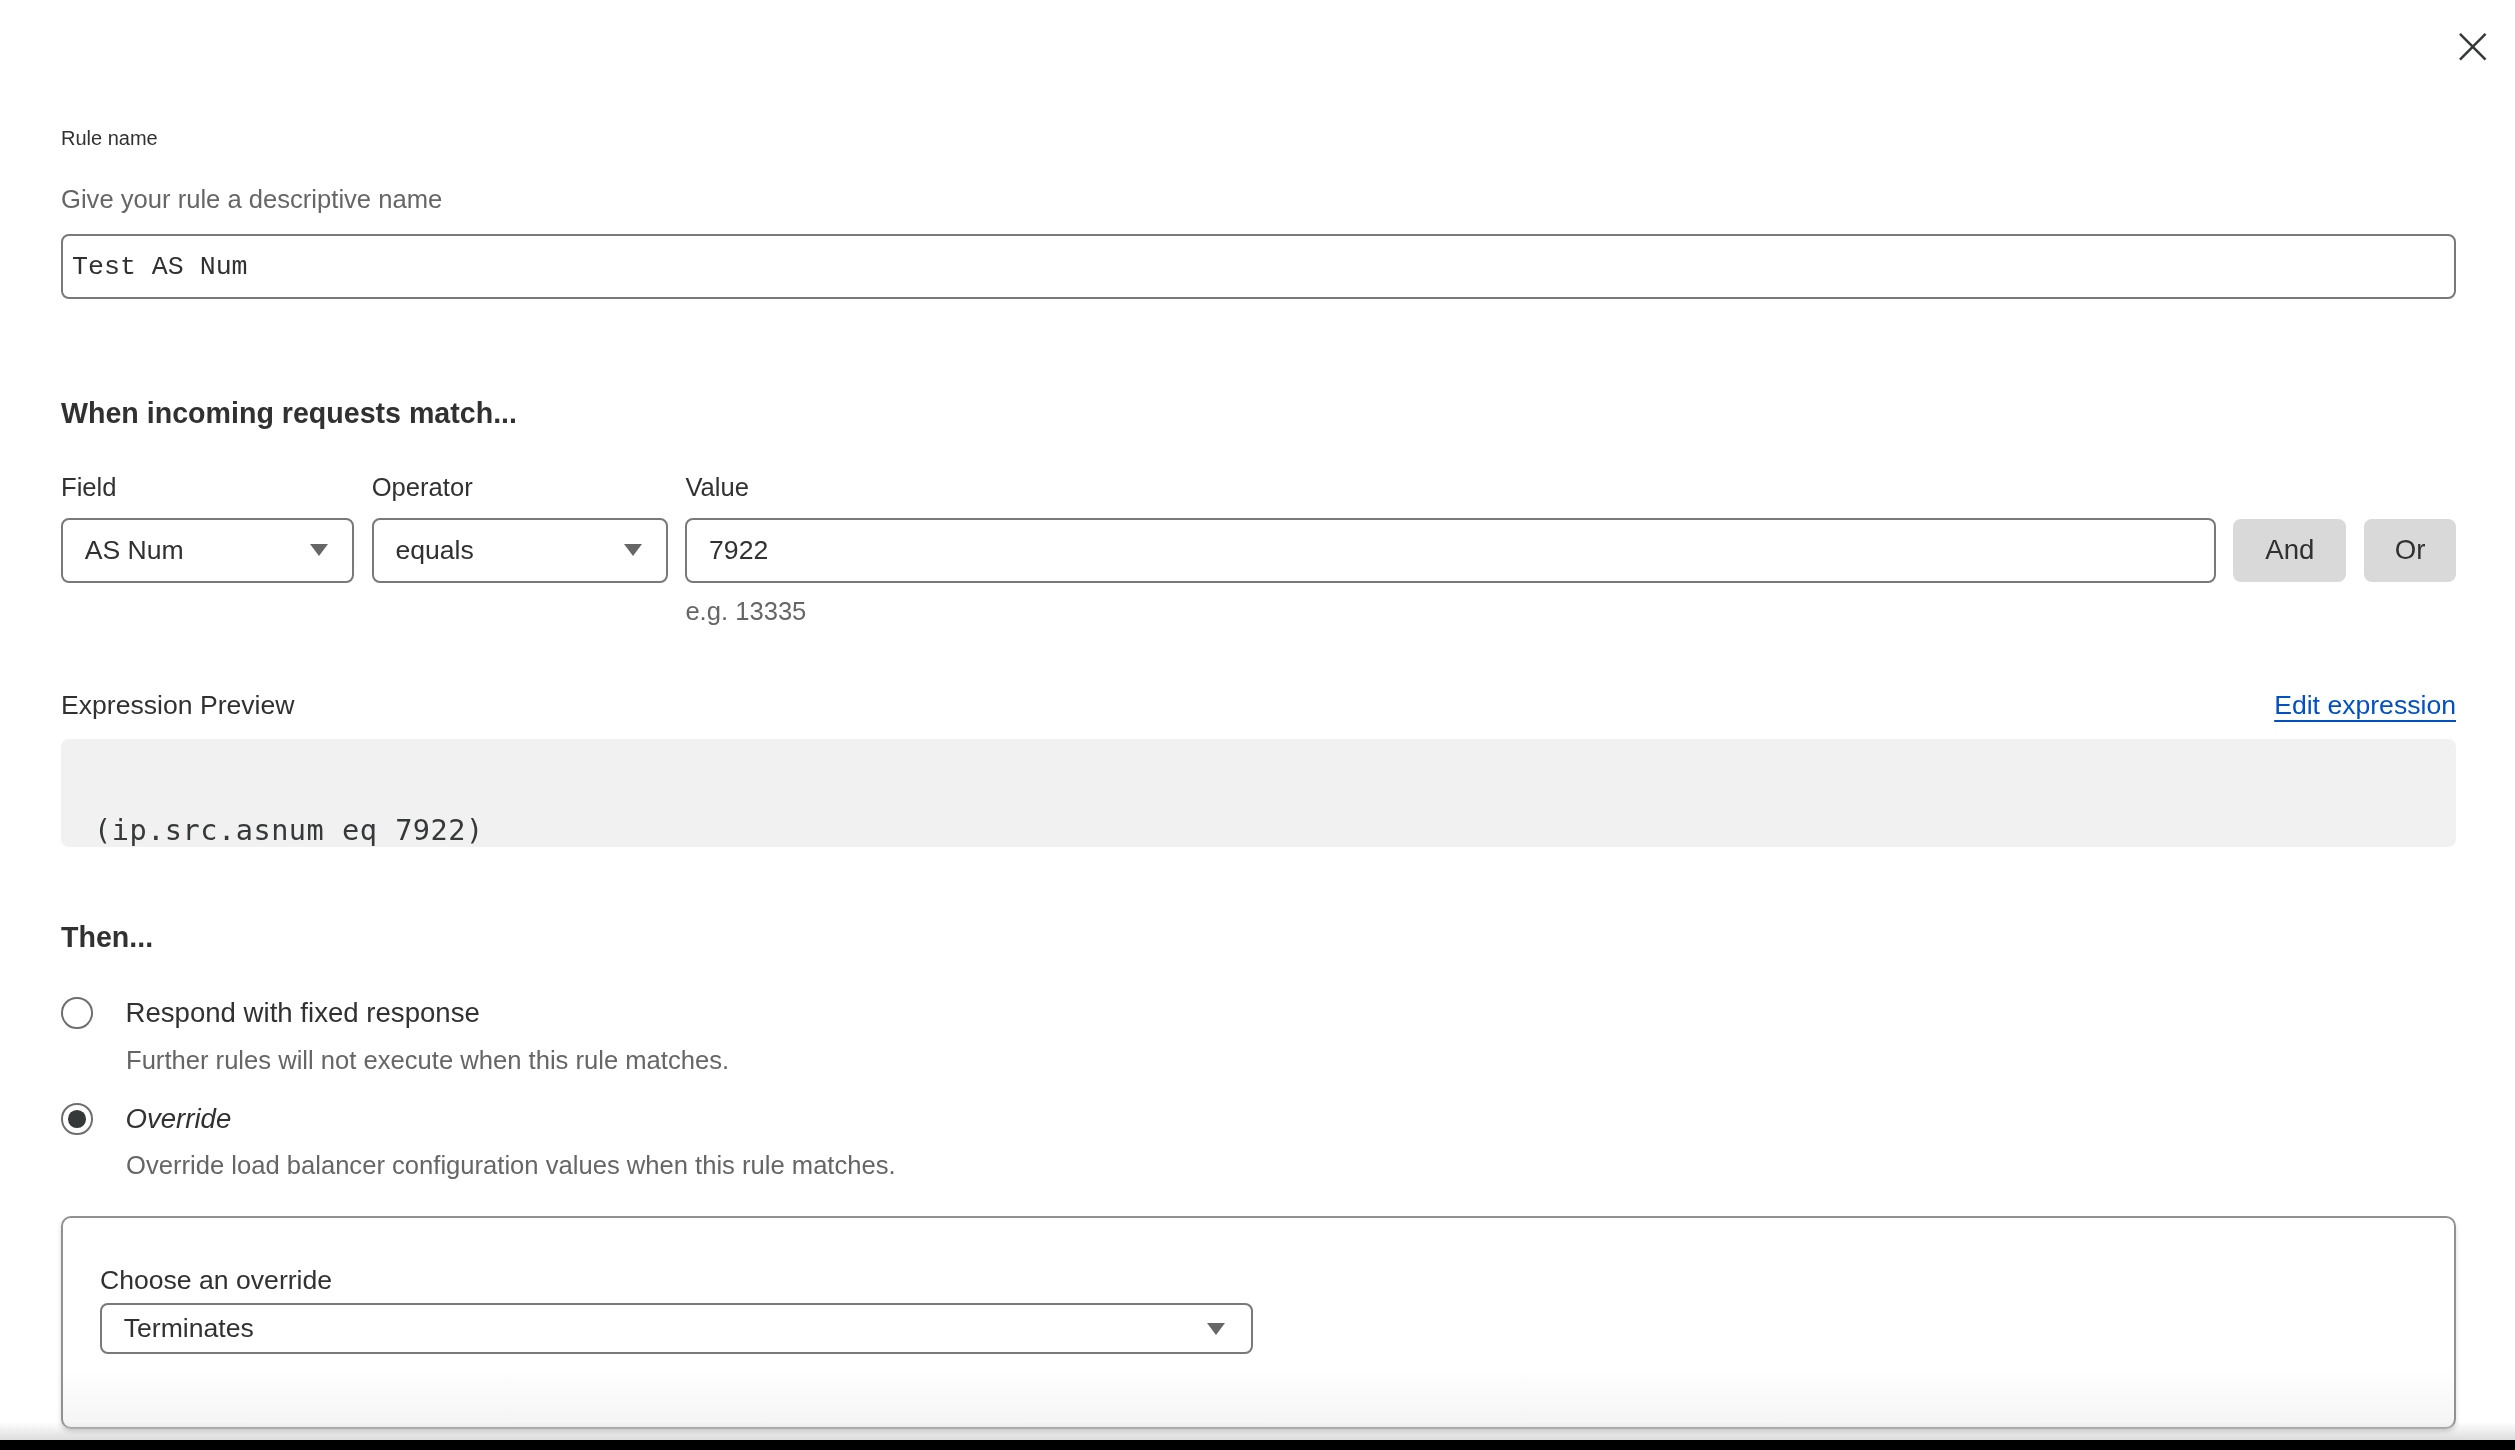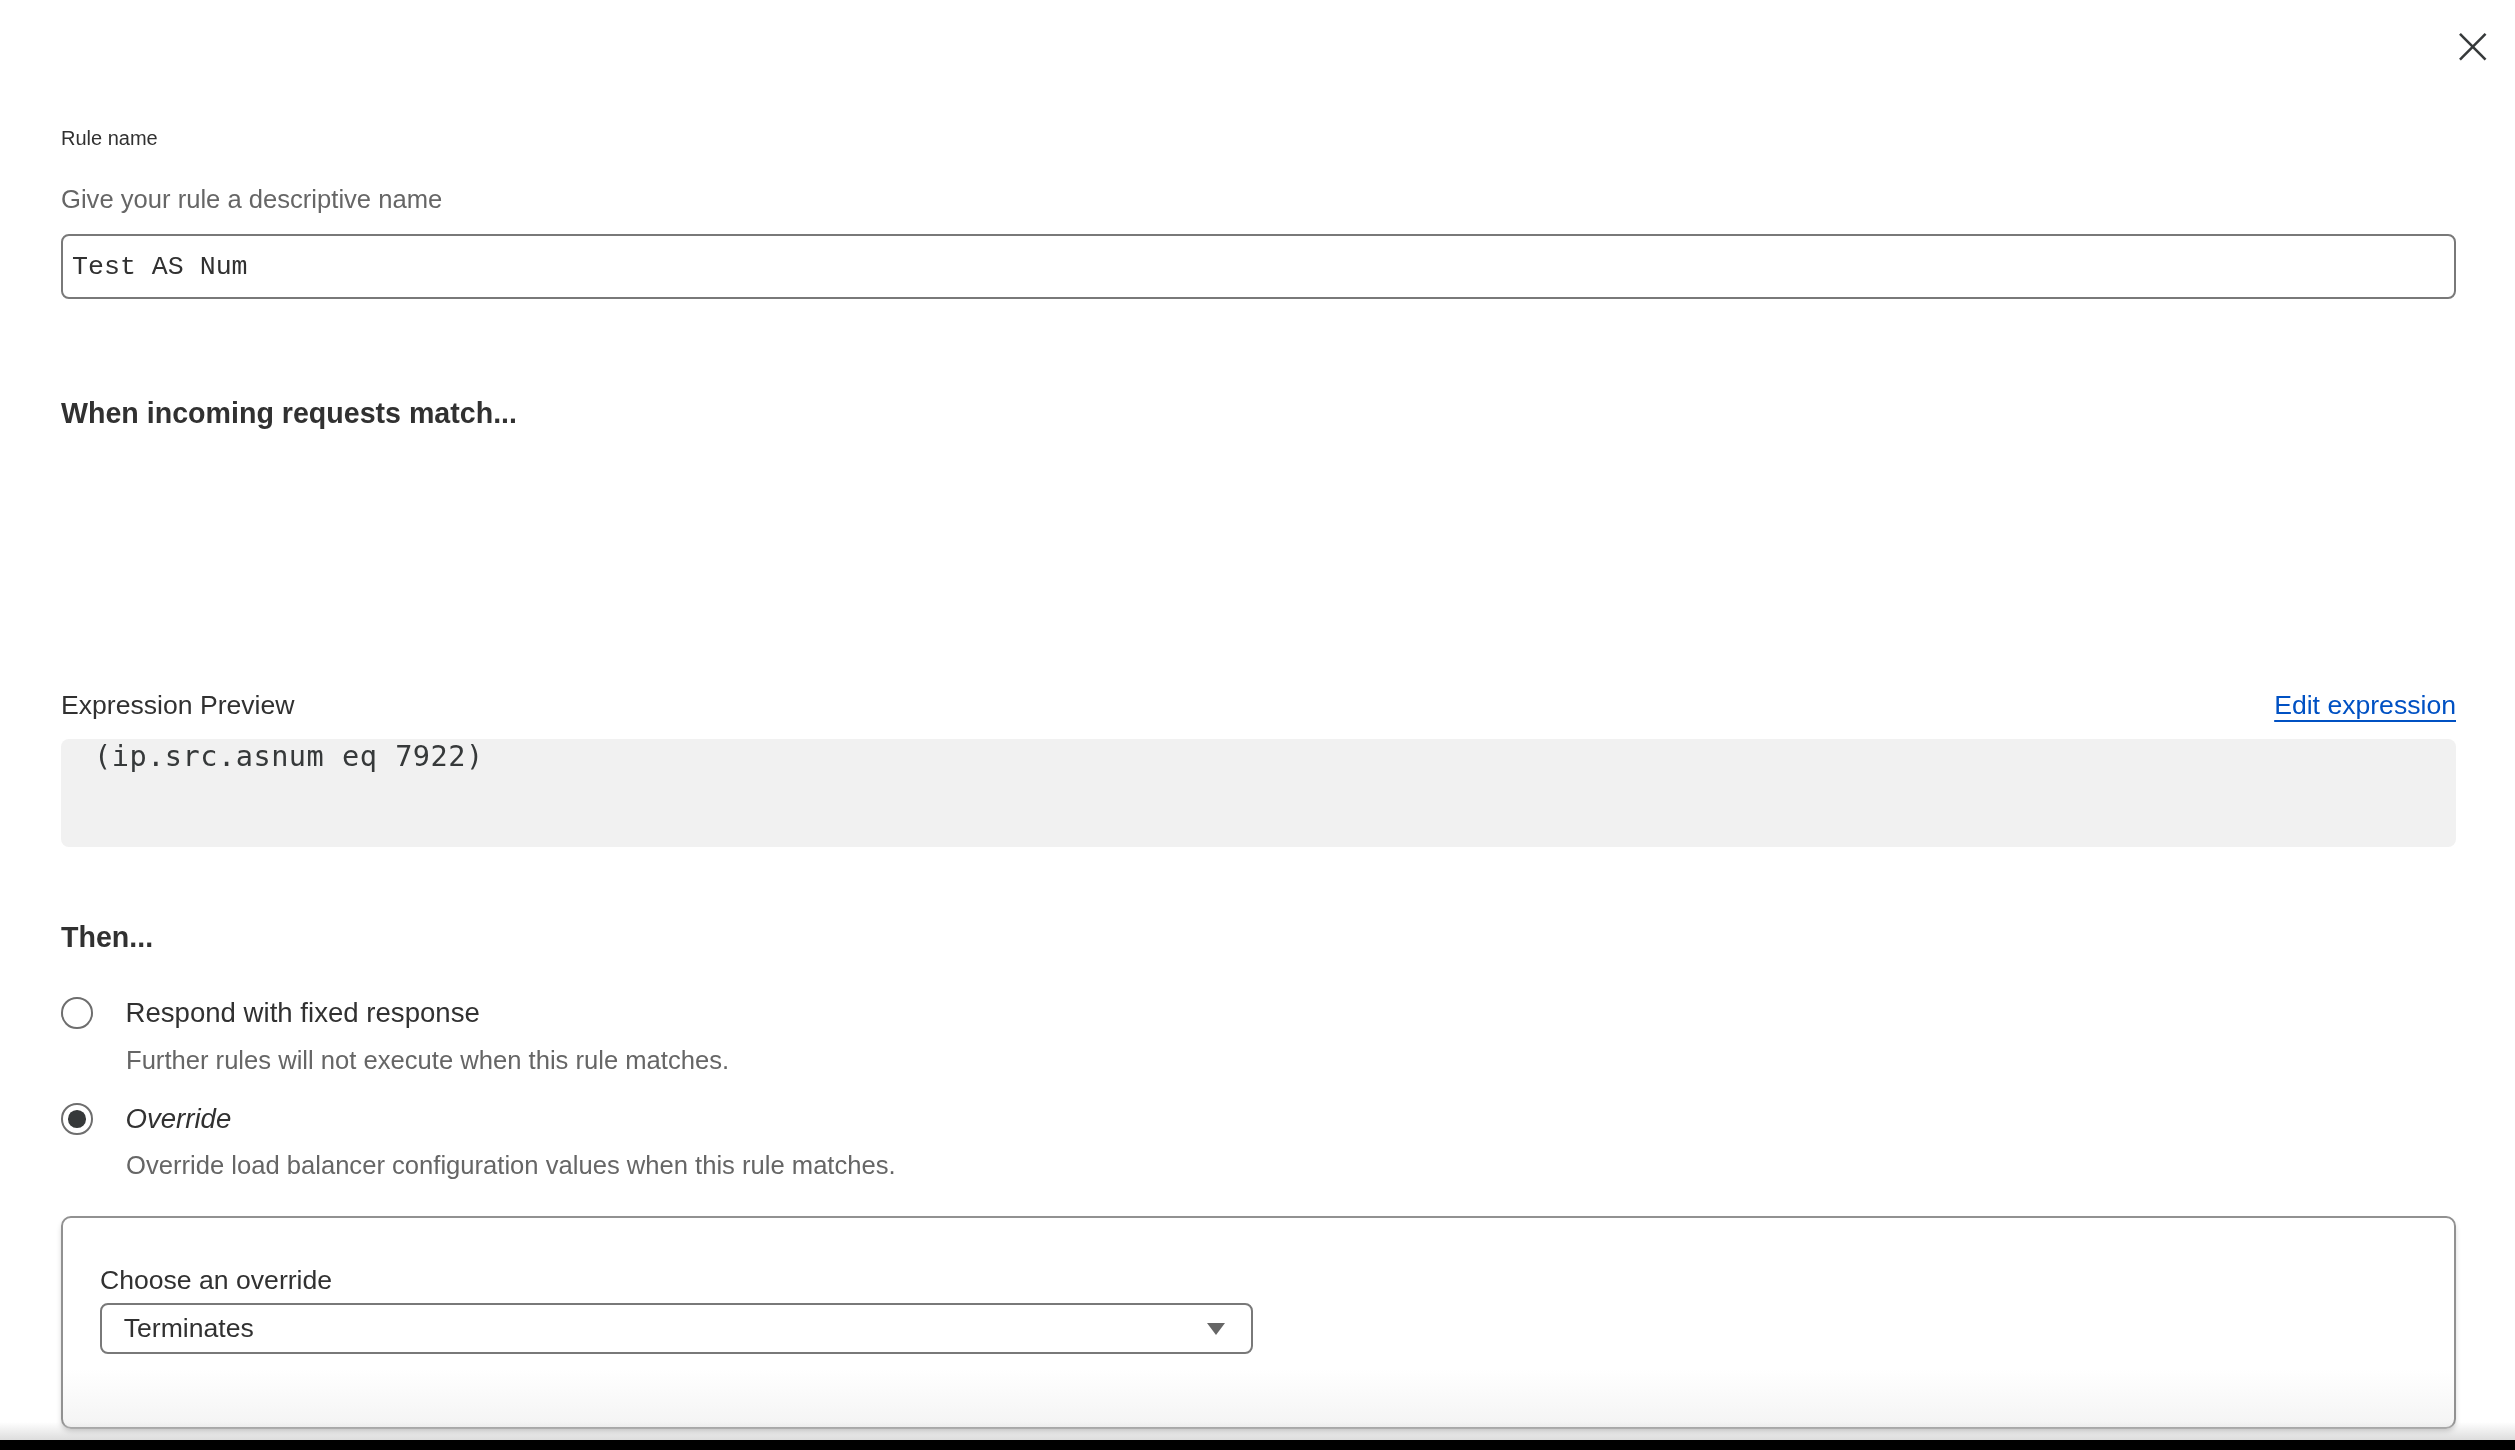--- a/index.html
+++ b/index.html
@@ -94,21 +94,21 @@
     display:flex; justify-content:space-between; align-items:baseline;
   }
   .expr-label { font-size:26.6px; color:#313131; }
   .expr-edit-link {
     font-size:26.6px; color:#0051c3; text-decoration:underline;
     text-underline-offset:5.9px; cursor:pointer;
   }
   .expr-box {
     position:absolute; left:61px; right:60px; top:739px; height:108px;
     background:#f1f1f1; border-radius:7.9px;
-    display:flex; align-items:flex-start; padding:0 33px;
+    display:flex; align-items:flex-end; padding:0 33px;
   }
   .expr-code {
     font-family:"DejaVu Sans Mono", monospace;
     font-size:28.6px; color:#36393a; letter-spacing:0.5px;
   }
 
   
   .then-heading {
     position:absolute; left:61px; top:921px;
     font-size:28.6px; font-weight:700; color:#313131;
@@ -171,20 +171,42 @@
       <line x1="29" y1="3" x2="3" y2="29" stroke="#36393a" stroke-width="2.6"></line>
     </svg>
   </button>
 
   <div class="rule-name-label">Rule name</div>
   <div class="rule-name-help">Give your rule a descriptive name</div>
   <input class="text-input" type="text" value="Test AS Num" style="">
 
   <div class="match-heading">When incoming requests match...</div>
 
+  <div class="condition-grid">
+    <div class="col-label lbl-field">Field</div>
+    <div class="col-label lbl-operator">Operator</div>
+    <div class="col-label lbl-value">Value</div>
+
+    <div class="select-box sel-field">
+      <span>AS Num</span>
+      <span class="caret"></span>
+    </div>
+
+    <div class="select-box sel-operator">
+      <span>equals</span>
+      <span class="caret"></span>
+    </div>
+
+    <input class="value-input" type="text" value="7922" style="">
+
+    <button class="logic-btn btn-and">And</button>
+    <button class="logic-btn btn-or">Or</button>
+
+    <div class="value-hint">e.g. 13335</div>
+  </div>
 
   <div class="expr-header">
     <span class="expr-label">Expression Preview</span>
     <a class="expr-edit-link">Edit expression</a>
   </div>
   <div class="expr-box">
     <span class="expr-code">(ip.src.asnum eq 7922)</span>
   </div>
 
   <div class="then-heading">Then...</div>

